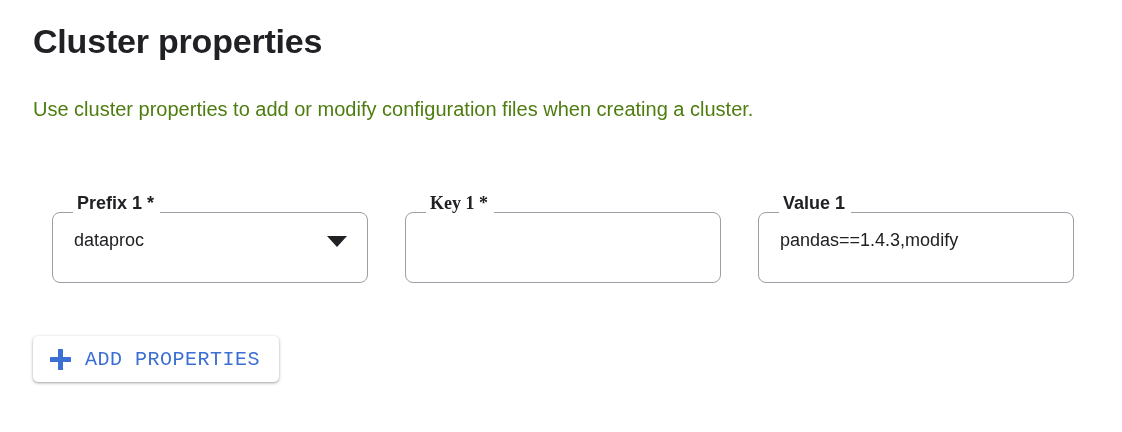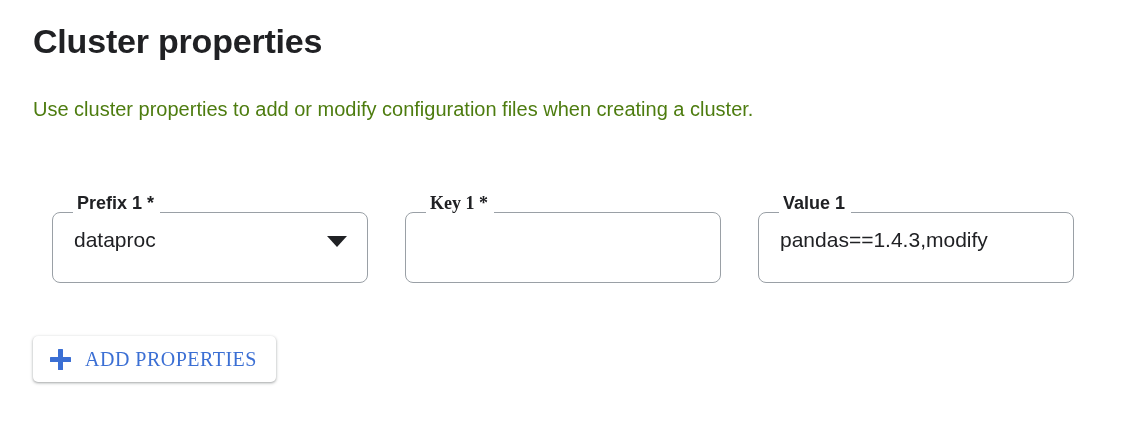--- a/index.html
+++ b/index.html
@@ -103,21 +103,21 @@
     color: #202124;
     white-space: nowrap;
     z-index: 2;
   }
 
   .field-value {
     position: absolute;
     left: 22px;
     right: 40px;
     top: 22px;
-    font-size: 21px;
+    font-size: 18px;
     font-weight: 400;
     line-height: 30px;
     color: #202124;
     white-space: nowrap;
     overflow: hidden;
   }
 
   .field-3 .field-value {
     right: 10px;
   }
@@ -142,21 +142,21 @@
     padding: 0 19px 0 17px;
     display: inline-flex;
     align-items: center;
     gap: 14px;
     background: #ffffff;
     border: none;
     border-radius: 5px;
     box-shadow: 0 1px 2px 0 rgba(60,64,67,0.30),
                 0 1px 3px 1px rgba(60,64,67,0.15);
     cursor: pointer;
-    font-family: Liberation Serif, serif;
+    font-family: Liberation Mono, monospace;
   }
 
   .plus-icon {
     position: relative;
     width: 21px;
     height: 21px;
     flex: 0 0 21px;
   }
   .plus-icon::before,
   .plus-icon::after {

